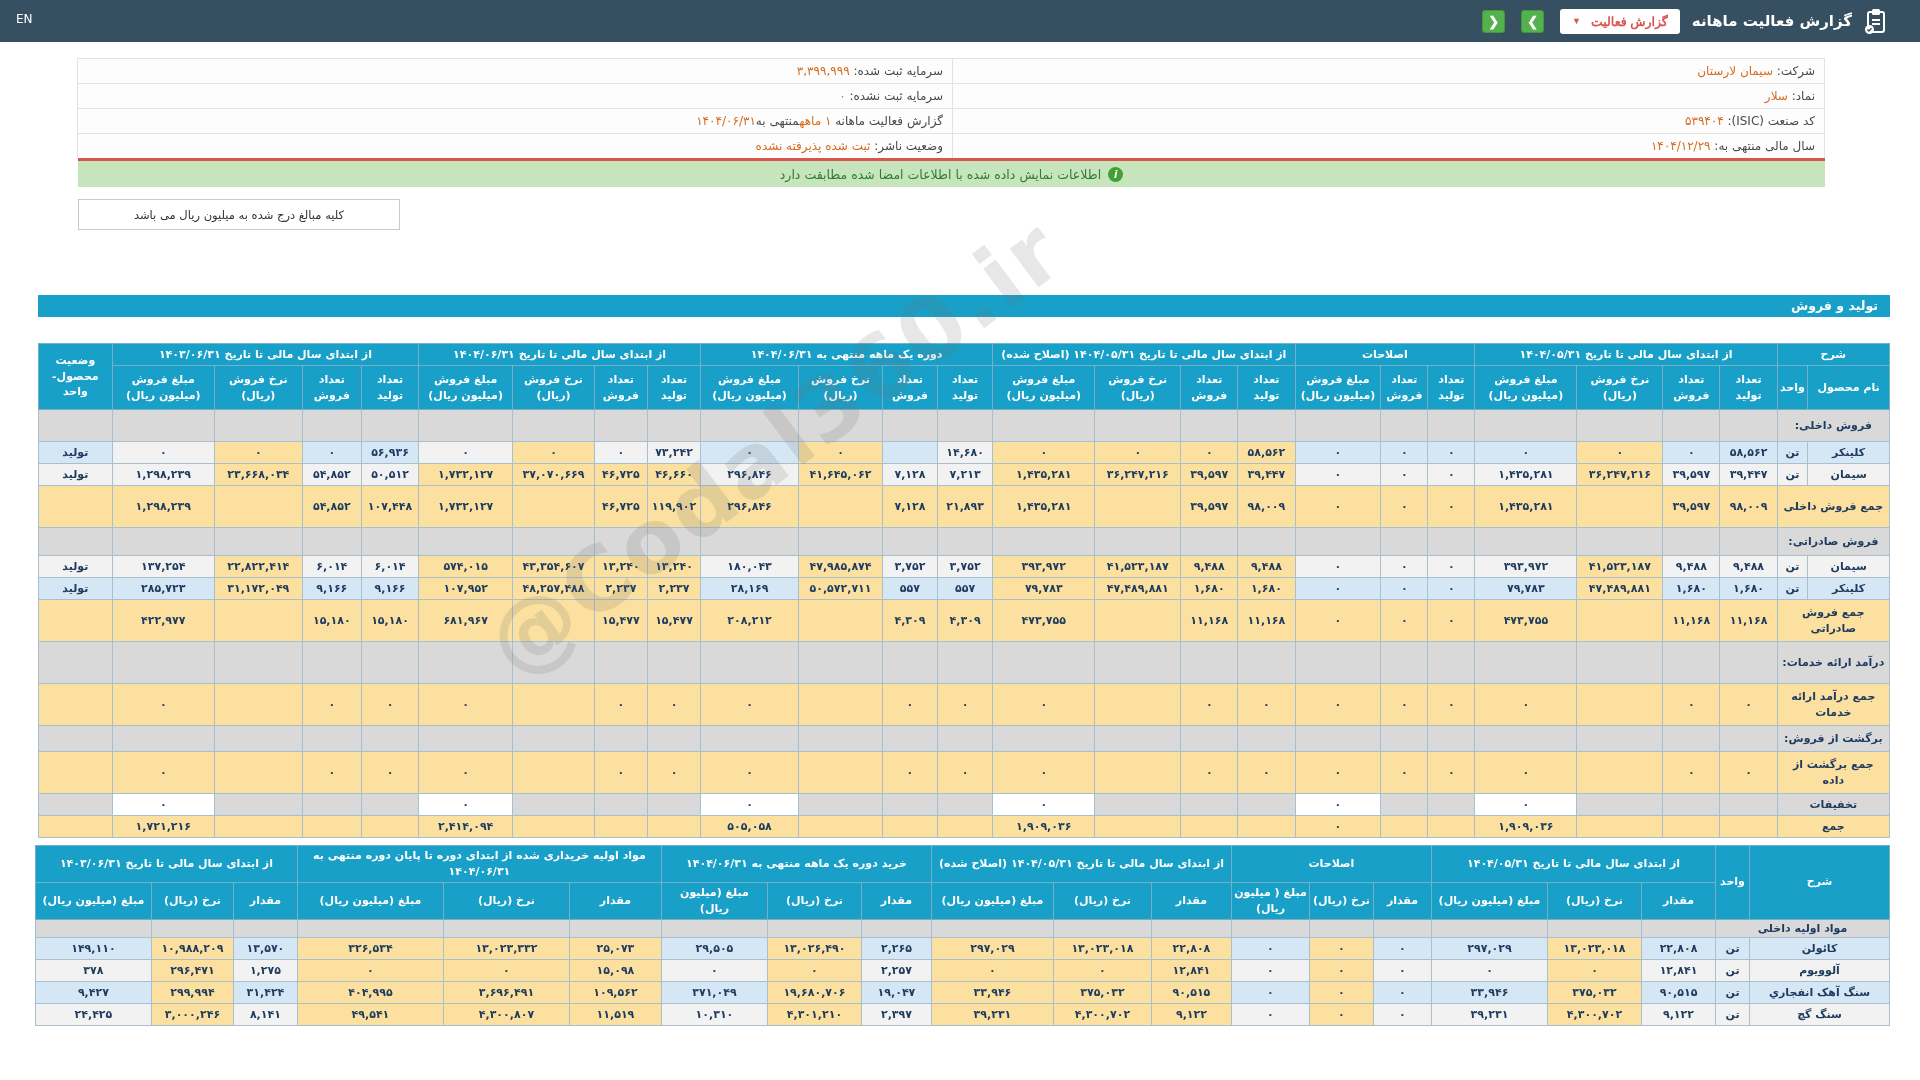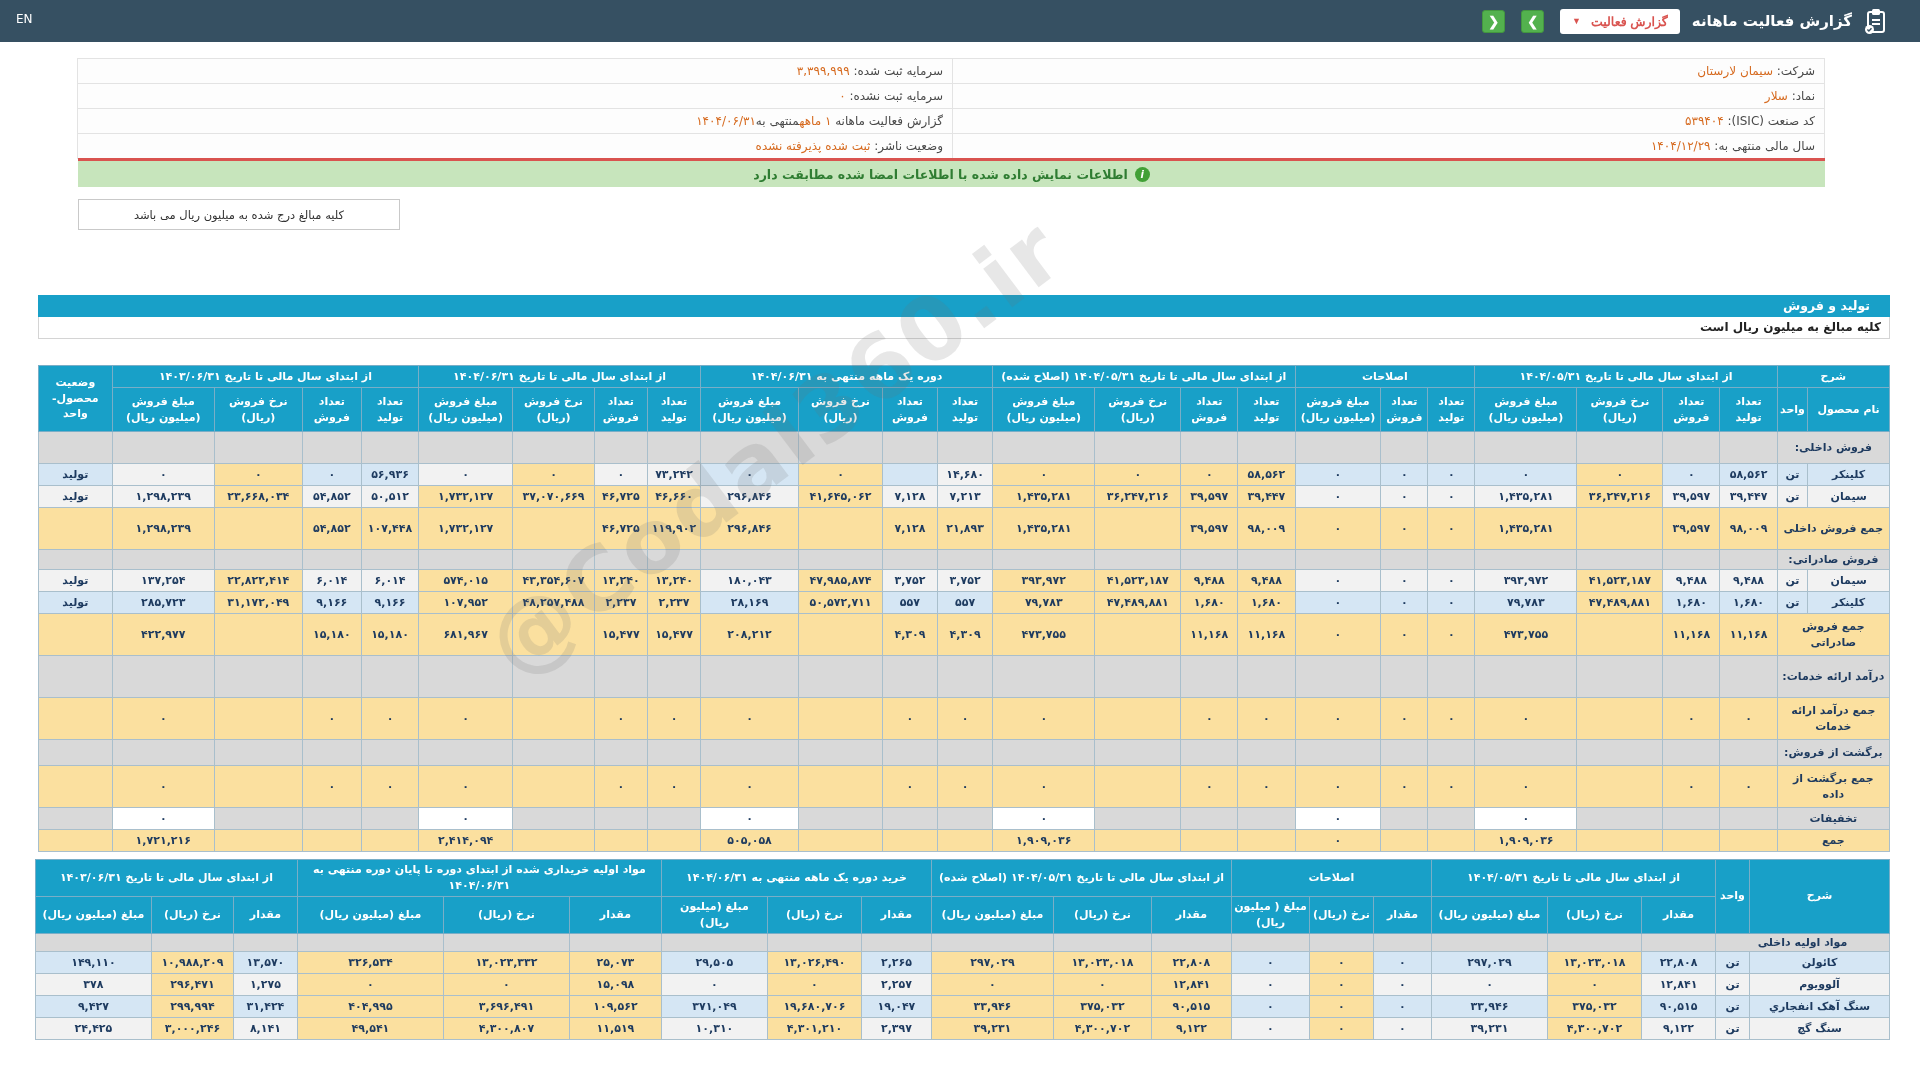--- a/index.html
+++ b/index.html
@@ -22,26 +22,26 @@
   .tb-dd .lbl{color:var(--red); font-size:12.5px; font-weight:bold;}
   .tb-dd .caret{color:var(--red); font-size:9px;}
   .nav-btn{width:23px; height:23px; margin-right:4px; border:1px solid #43973f; border-radius:3px; background:var(--green); color:#fff; font-size:13px; font-weight:bold; display:flex; align-items:center; justify-content:center; cursor:pointer; line-height:1;}
   .en{position:absolute; left:16px; top:12px; color:#fff; font-size:12px; cursor:pointer;}
   
   .info{position:absolute; top:58px; right:95px; width:1747px; border-collapse:collapse; table-layout:fixed; background:#fdfdfd;}
   .info td{border:1px solid #e3e3e3; height:25px; padding:0 9px; text-align:right; font-size:12px; color:#4a4a4a; vertical-align:middle;}
   .info .seg-o{color:var(--orange);}
   .redline{position:absolute; top:158px; right:95px; width:1747px; height:3px; background:var(--red);}
   .notice{position:absolute; top:161px; right:95px; width:1747px; height:26px; background:var(--noticebg); display:flex; align-items:center; justify-content:center; gap:7px;}
-  .notice .txt{color:var(--noticetx); font-size:12.5px; font-weight:bold;}
+  .notice .txt{color:var(--noticetx); font-size:12.5px; font-weight:normal;}
   .info-ico{width:15px; height:15px; border-radius:50%; background:#41a036; color:#fff; font-size:10px; font-weight:bold; font-style:italic; display:flex; align-items:center; justify-content:center;}
   .unitbox{position:absolute; top:199px; left:78px; width:322px; height:31px; border:1px solid #c9c9c9; display:flex; align-items:center; justify-content:center; font-size:11.5px; color:#333;}
   
   .content{position:absolute; top:295px; right:30px; width:1852px;}
-  .bluebar{height:22px; background:var(--teal); color:#fff; font-size:12.5px; font-weight:bold; line-height:22px; padding-right:20px;}
+  .bluebar{height:22px; background:var(--teal); color:#fff; font-size:12.5px; font-weight:bold; line-height:22px; padding-right:12px;}
   .whitenote{height:22px; border:1px solid #d4d4d4; border-top:none; font-size:12px; font-weight:bold; color:#222; line-height:20px; padding-right:8px; background:#fff;}
   .gap26{height:26px;}
   table.rep{border-collapse:collapse; table-layout:fixed; width:1852px; background:#fff;}
   table.rep th{background:var(--teal); color:#fff; border:1px solid #79aec7; font-size:11px; font-weight:bold; padding:2px 2px; vertical-align:middle; line-height:1.45;}
   table.rep td{border:1px solid var(--cellborder); font-size:11px; font-weight:bold; color:var(--navy); text-align:center; vertical-align:middle; padding:1px 3px; line-height:1.4; overflow:hidden;}
   td.cb{background:var(--blue);} td.cw{background:var(--white);} td.cy{background:var(--yellow);} td.cg{background:var(--gray);} td.cwt{background:#fff;}
   td.lblcell{text-align:right; padding-right:6px;}
   .bar2{margin-top:39px;}
   .tbl2gap{height:7px;}
   
@@ -95,21 +95,20 @@
 </table>
 <div class="redline"></div>
 <div class="notice">
   <span class="info-ico">i</span>
   <span class="txt">اطلاعات نمایش داده شده با اطلاعات امضا شده مطابقت دارد</span>
 </div>
 <div class="unitbox">کلیه مبالغ درج شده به میلیون ریال می باشد</div>
 
 <div class="content">
   <div class="bluebar">تولید و فروش</div>
-  <div class="whitenote">کلیه مبالغ به میلیون ریال است</div>
   <div class="gap26"></div>
   <table class="rep" id="t1">
       <colgroup>
         <col style="width: 80px;">
         <col style="width: 30px;">
         <col style="width: 56px;">
         <col style="width: 56px;">
         <col style="width: 84px;">
         <col style="width: 100px;">
         <col style="width: 46px;">
@@ -276,21 +275,21 @@
           <td class="cy">۱۱۹,۹۰۲</td>
           <td class="cy">۴۶,۷۲۵</td>
           <td class="cy"></td>
           <td class="cy">۱,۷۳۲,۱۲۷</td>
           <td class="cy">۱۰۷,۴۴۸</td>
           <td class="cy">۵۴,۸۵۲</td>
           <td class="cy"></td>
           <td class="cy">۱,۲۹۸,۲۳۹</td>
           <td class="cy"></td>
         </tr>
-        <tr style="height: 20px;">
+        <tr style="height: 28px;">
           <td class="cg lblcell" colspan="2">فروش صادراتی:</td>
           <td class="cg"></td>
           <td class="cg"></td>
           <td class="cg"></td>
           <td class="cg"></td>
           <td class="cg"></td>
           <td class="cg"></td>
           <td class="cg"></td>
           <td class="cg"></td>
           <td class="cg"></td>

